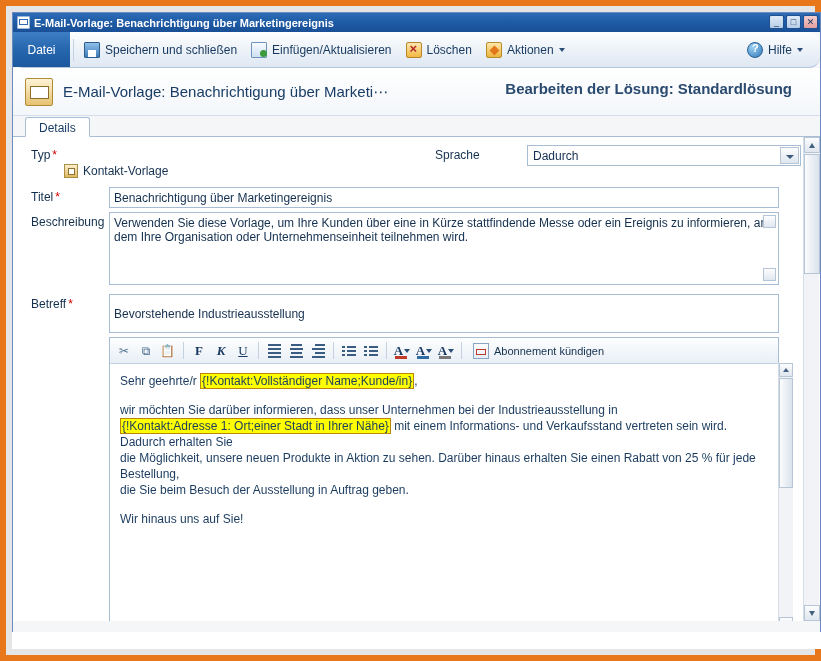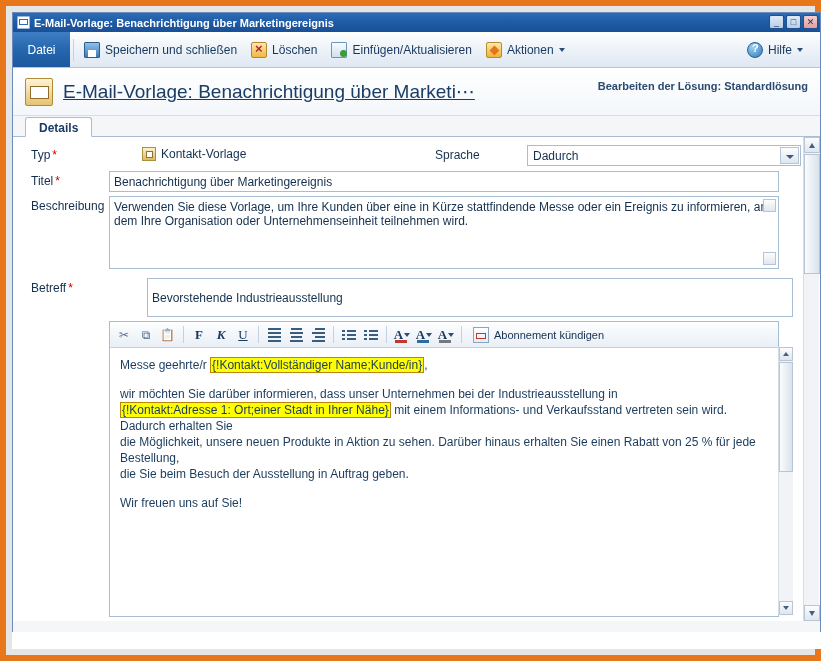--- a/index.html
+++ b/index.html
@@ -91,20 +91,21 @@
   
   .ribbon {
     height: 36px;
     background: linear-gradient(to bottom, #fdfefe 0%, #eaf0f7 60%, #dfe8f3 100%);
     border-bottom: 1px solid #b5c7dd;
     display: flex;
     align-items: center;
     padding-left: 0;
     box-sizing: border-box;
     position: relative;
+    border-radius: 11px;
   }
   .datei-tab {
     width: 57px;
     height: 100%;
     background: linear-gradient(to bottom, #3d7ec4 0%, #2566ad 50%, #1d599f 100%);
     color: #ffffff;
     font-size: 12px;
     display: flex;
     align-items: center;
     justify-content: center;
@@ -240,44 +241,42 @@
   .form-header .fh-icon:after {
     content: "";
     position: absolute;
     left: 4px; top: 7px;
     width: 19px; height: 13px;
     background: #ffffff;
     border: 1px solid #8d6f2b;
     box-sizing: border-box;
   }
   .form-header .fh-title {
-    font-size: 19px;
+    font-size: 15px;
     color: #1a3d66;
     white-space: nowrap;
     overflow: hidden;
-    text-decoration: underline;
   }
   .form-header .fh-right {
     position: absolute;
-    right: 12px;
+    right: 28px;
     top: 12px;
-    font-size: 11px;
+    font-size: 15px;
     font-weight: bold;
     color: #2a4a70;
   }
   
   .tabstrip {
     height: 21px;
     padding-left: 12px;
     box-sizing: border-box;
     display: flex;
     align-items: center;
     background: #f5f6f7;
     position: relative;
-    font-weight: bold;
   }
   .tabstrip:after {
     content: "";
     position: absolute;
     left: 0; right: 0; bottom: 0;
     height: 1px;
     background: #a9bdd4;
   }
   .tab {
     height: 20px;
@@ -657,26 +656,26 @@
     </div>
 
     <div class="ribbon">
       <div class="datei-tab">Datei</div>
       <div class="sep"></div>
       <div class="rb-item">
         <span class="icon16 ic-save"></span>
         <span class="lbl">Speichern und schließen</span>
       </div>
       <div class="rb-item">
+        <span class="icon16 ic-insert"></span>
+        <span class="lbl">Einfügen/Aktualisieren</span>
+      </div>
+      <div class="rb-item">
         <span class="icon16 ic-delete"></span>
         <span class="lbl">Löschen</span>
-      </div>
-      <div class="rb-item">
-        <span class="icon16 ic-insert"></span>
-        <span class="lbl">Einfügen/Aktualisieren</span>
       </div>
       <div class="rb-item">
         <span class="icon16 ic-actions"></span>
         <span class="lbl">Aktionen</span>
         <span class="caret"></span>
       </div>
       <div class="ribbon-right">
         <div class="rb-item">
           <span class="icon16 ic-help"></span>
           <span class="lbl">Hilfe</span>
@@ -692,21 +691,21 @@
     </div>
 
     <div class="tabstrip">
       <div class="tab">Details</div>
     </div>
 
     <div class="body-area">
       <div class="scroll-outer">
         <div class="content">
 
-          <div class="row" style="position:relative; margin-bottom:9px;">
+          <div class="row" style="position:relative; margin-bottom:9px;flex-direction:column;">
             <div class="lab">
               <span>Typ</span><span class="req">*</span>
             </div>
             <div class="val-static" style="margin-left:33px;">
               <span class="ic-kontakt"></span>
               <span>Kontakt-Vorlage</span>
             </div>
             <div class="lang-label">Sprache</div>
             <div class="select-box">
               <span>Dadurch</span>
@@ -725,21 +724,21 @@
 
           <div class="row" style="margin-bottom:6px;">
             <div class="lab">Beschreibung</div>
             <div class="besch-wrap">
               <textarea class="inp besch-input" style="">Verwenden Sie diese Vorlage, um Ihre Kunden über eine in Kürze stattfindende Messe oder ein Ereignis zu informieren, an dem Ihre Organisation oder Unternehmenseinheit teilnehmen wird.</textarea>
               <div class="besch-btn t"></div>
               <div class="besch-btn b"></div>
             </div>
           </div>
 
-          <div class="row" style="margin-bottom:2px;gap:38px;">
+          <div class="row" style="margin-bottom:2px;">
             <div class="lab">
               <span>Betreff</span><span class="req">*</span>
             </div>
             <input class="inp betreff-input" type="text" value="Bevorstehende Industrieausstellung" style="">
           </div>
 
           <div style="margin-left:78px; position:relative;">
             <div class="editor-wrap">
               <div class="ed-toolbar">
                 <div class="ed-btn">
@@ -832,29 +831,29 @@
                     <span class="caret" style="margin-left:1px;"></span>
                 </div>
                 <div class="ed-sep"></div>
                 <div class="abo-item">
                   <span class="ic-abo"></span>
                   <span>Abonnement kündigen</span>
                 </div>
               </div>
               <div class="ed-body">
                 <p>
-                  <span>Messe geehrte/r </span><span class="hl">{!Kontakt:Vollständiger Name;Kunde/in}</span><span>,</span>
+                  <span>Sehr geehrte/r </span><span class="hl">{!Kontakt:Vollständiger Name;Kunde/in}</span><span>,</span>
                 </p>
                 <p>
                   <span>wir möchten Sie darüber informieren, dass unser Unternehmen bei der Industrieausstellung in</span><br>
                   <span class="hl">{!Kontakt:Adresse 1: Ort;einer Stadt in Ihrer Nähe}</span><span> mit einem Informations- und Verkaufsstand vertreten sein wird. Dadurch erhalten Sie</span><br>
                   <span>die Möglichkeit, unsere neuen Produkte in Aktion zu sehen. Darüber hinaus erhalten Sie einen Rabatt von 25 % für jede Bestellung,</span><br>
                   <span>die Sie beim Besuch der Ausstellung in Auftrag geben.</span>
                 </p>
-                <p>Wir freuen uns auf Sie!</p>
+                <p>Wir hinaus uns auf Sie!</p>
               </div>
             </div>
             <div class="ed-scroll">
               <div class="a up">
                   <i></i>
                 </div>
               <div class="th"></div>
               <div class="a down">
                   <i></i>
                 </div>

